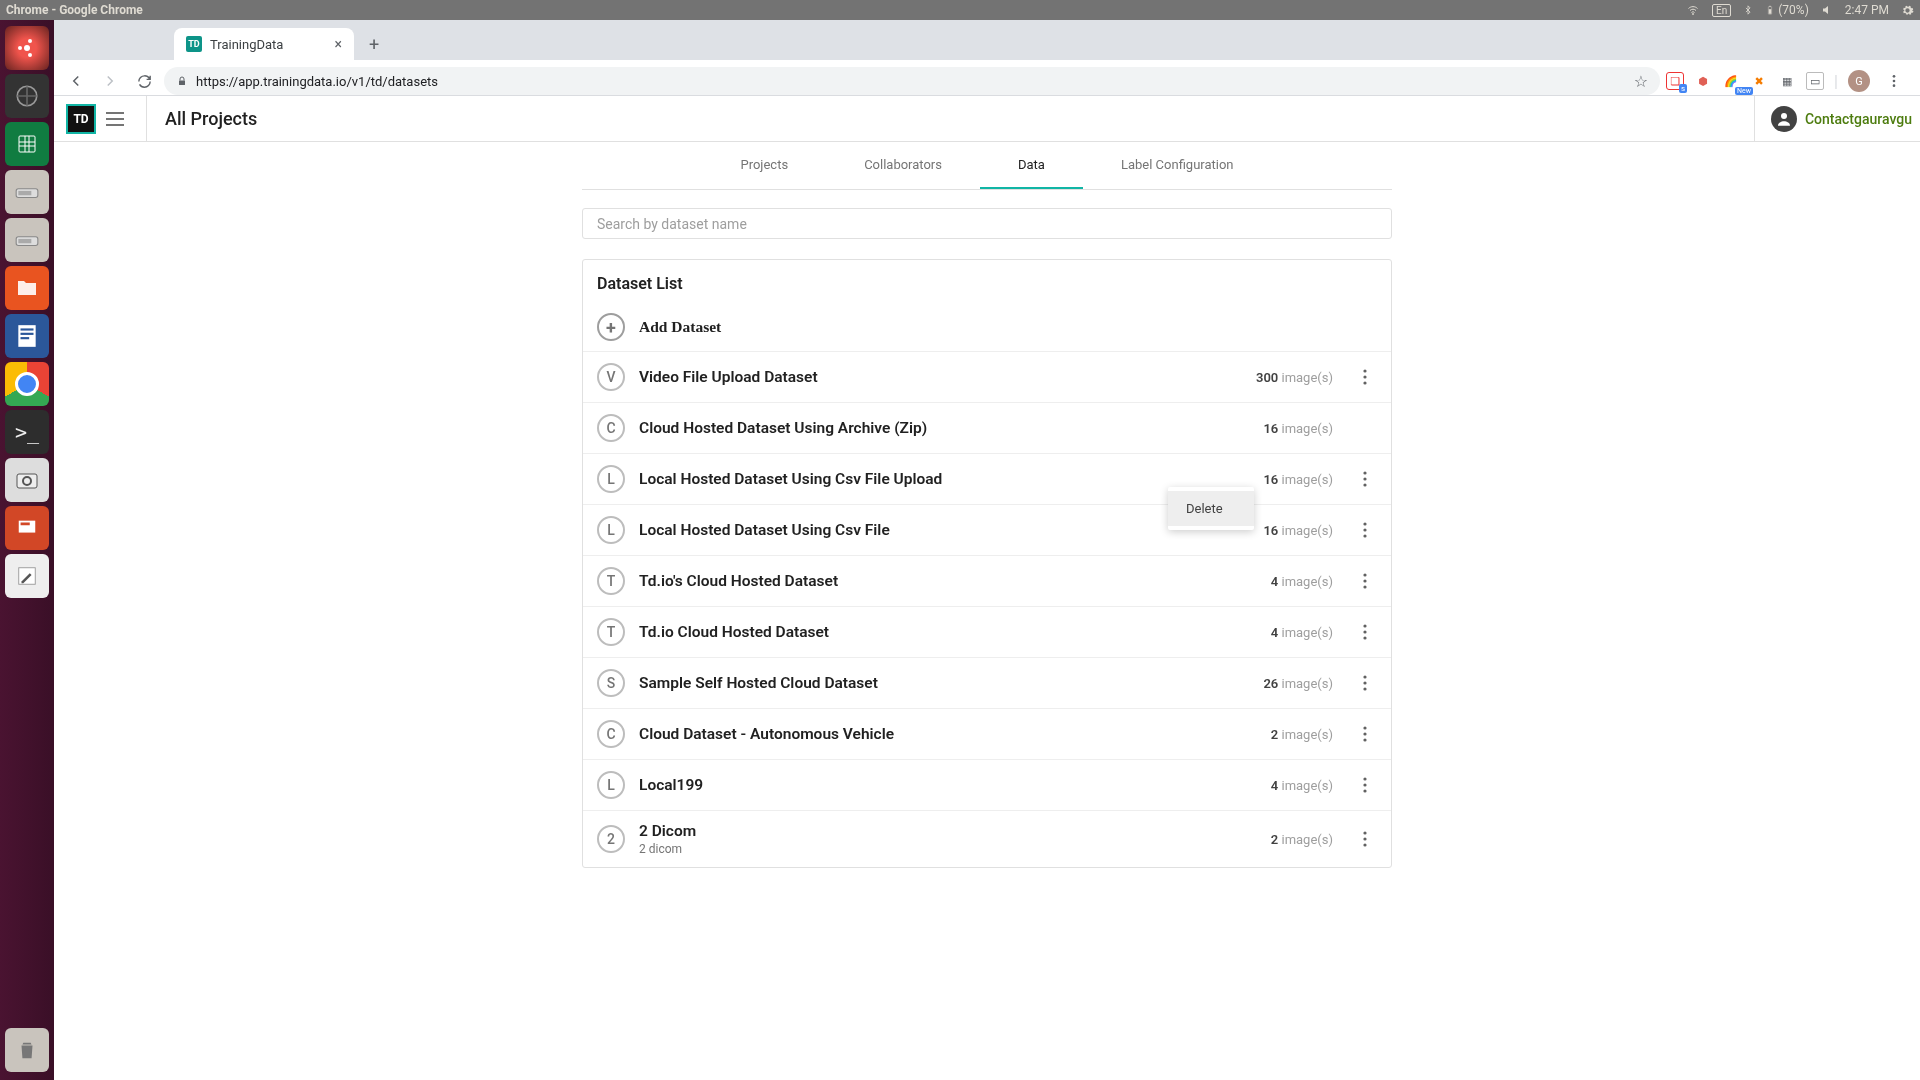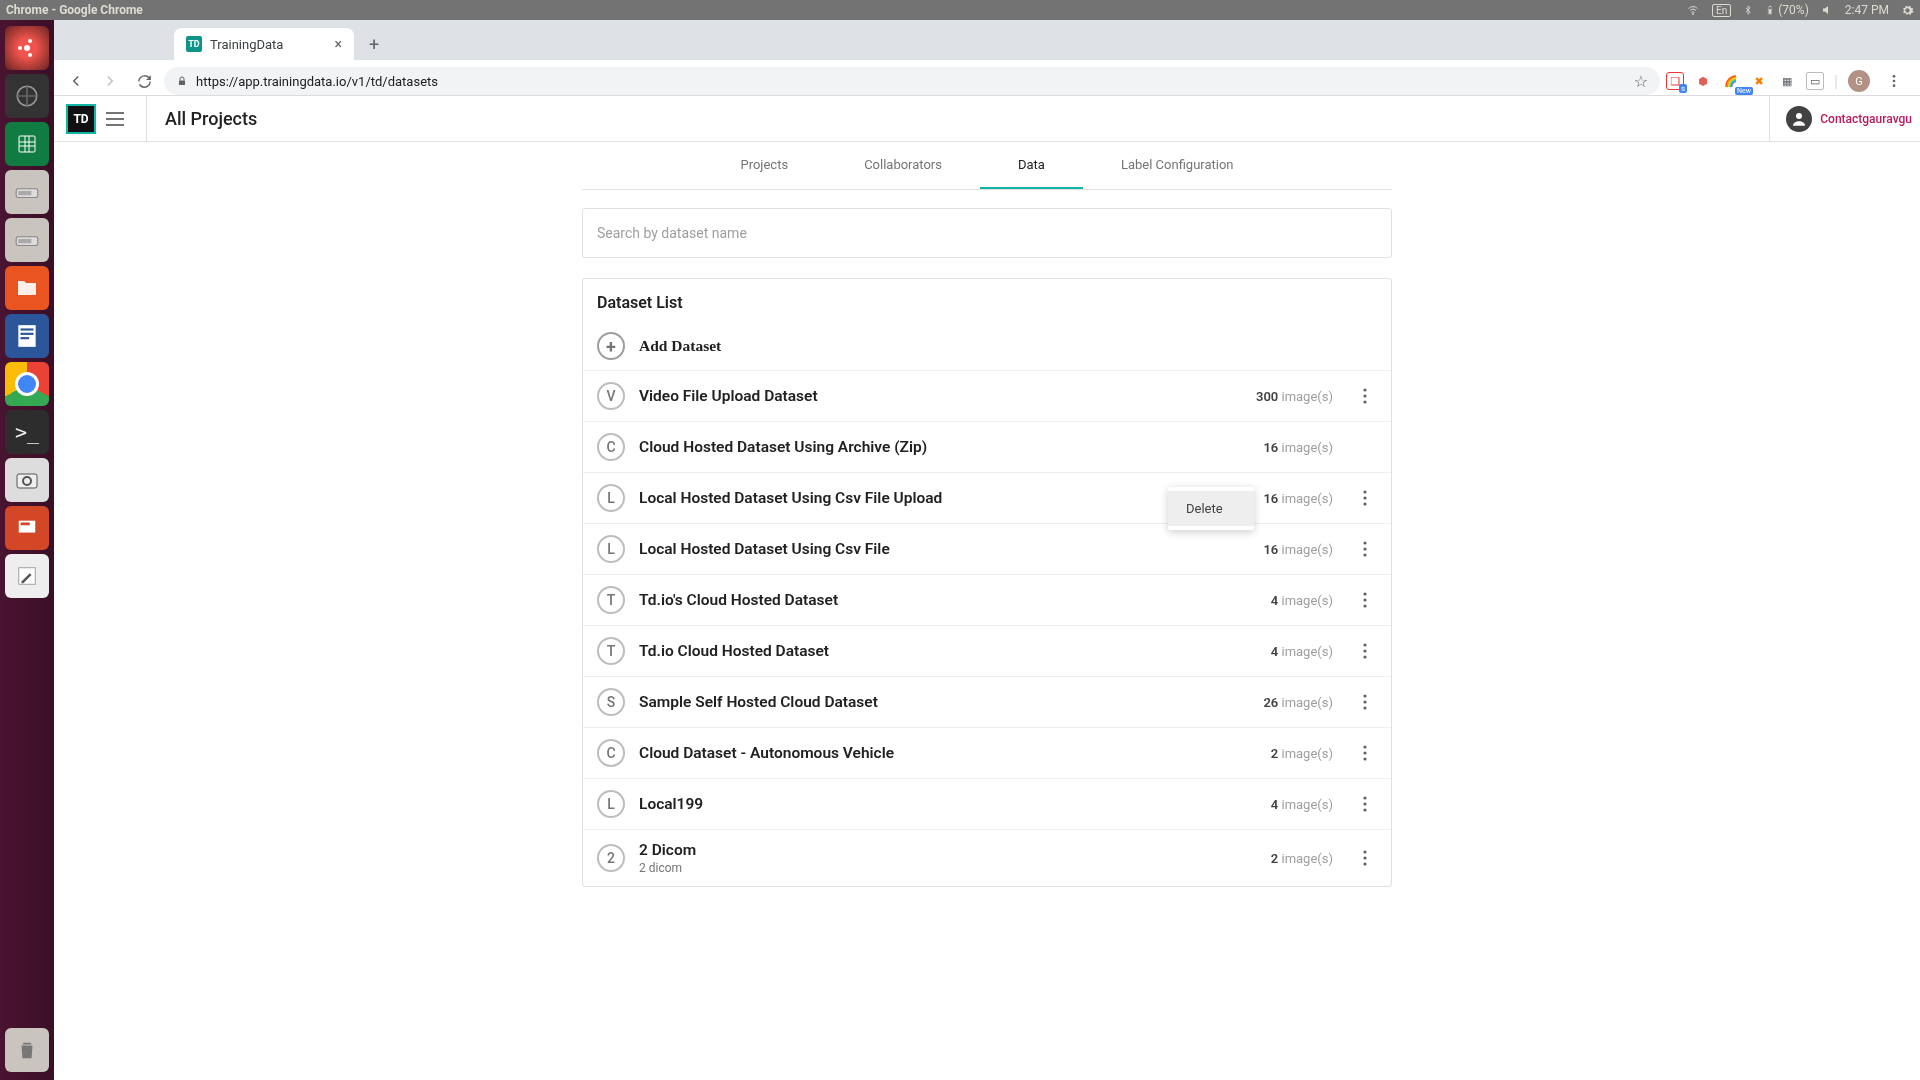--- a/index.html
+++ b/index.html
@@ -52,29 +52,29 @@
 .app { flex:1; background:#fff; overflow:hidden; position:relative; }
 .app-header { height:46px; border-bottom:1px solid #e0e0e0; display:flex; align-items:center; }
 .app-logo { width:30px; height:30px; margin:0 10px 0 12px; background:#111; border:2px solid #11b5a5; color:#fff; font-size:12px; font-weight:bold; display:flex; align-items:center; justify-content:center; }
 .hamburger { width:24px; height:24px; margin-right:16px; display:flex; flex-direction:column; justify-content:center; gap:4px; cursor:pointer; }
 .hamburger span{ height:2px; background:#757575; width:18px; }
 .vdiv { width:1px; height:46px; background:#e0e0e0; margin-right:18px; }
 .app-title { font-size:18px; font-weight:500; color:#212121; }
 .app-header .spacer{ flex:1; }
 .user-area { display:flex; align-items:center; gap:8px; padding-right:8px; border-left:1px solid #e0e0e0; height:46px; padding-left:16px; }
 .user-icon { width:26px; height:26px; border-radius:50%; background:#424242; color:#fff; display:flex; align-items:center; justify-content:center; }
-.user-name { font-size:12px; color:#be185d; font-weight:500; }
+.user-name { font-size:14px; color:#4d7c0f; font-weight:500; }
 
 .center-col { width:810px; margin:0 auto; }
 .tabs-row { height:48px; display:flex; align-items:stretch; border-bottom:1px solid #e0e0e0; justify-content:center; gap:0; }
 .tab { padding:0 38px; display:flex; align-items:center; font-size:13px; color:#757575; cursor:pointer; border-bottom:2px solid transparent; }
 .tab.active { color:#212121; border-bottom:2px solid #11b5a5; }
 
 .search-wrap { margin-top:18px; }
-.search-box { width:100%; height:50px; border:1px solid #e0e0e0; border-radius:3px; padding:0 14px; font-size:14px; color:#212121; outline:none; }
+.search-box { width:100%; height:31px; border:1px solid #e0e0e0; border-radius:3px; padding:0 14px; font-size:14px; color:#212121; outline:none; }
 .search-box::placeholder{ color:#9e9e9e; }
 
 .list-card { margin-top:20px; border:1px solid #e0e0e0; border-radius:3px; padding:14px 0 0 0; }
 .list-title { font-size:16px; font-weight:600; color:#212121; padding:0 14px 10px 14px; }
 .add-row { display:flex; align-items:center; gap:14px; padding:10px 14px; cursor:pointer; }
 .add-circle { width:28px; height:28px; border:2px solid #9e9e9e; border-radius:50%; display:flex; align-items:center; justify-content:center; color:#757575; font-size:18px; font-weight:bold; }
 .add-label { font-size:15.5px; font-weight:600; color:#212121;font-family:Liberation Serif, serif; }
 
 .ds-row { display:flex; align-items:center; gap:14px; padding:11px 14px; border-top:1px solid #eeeeee; }
 .ds-avatar { width:28px; height:28px; border:2px solid #bdbdbd; border-radius:50%; display:flex; align-items:center; justify-content:center; color:#757575; font-size:14px; font-weight:500; flex-shrink:0; }

